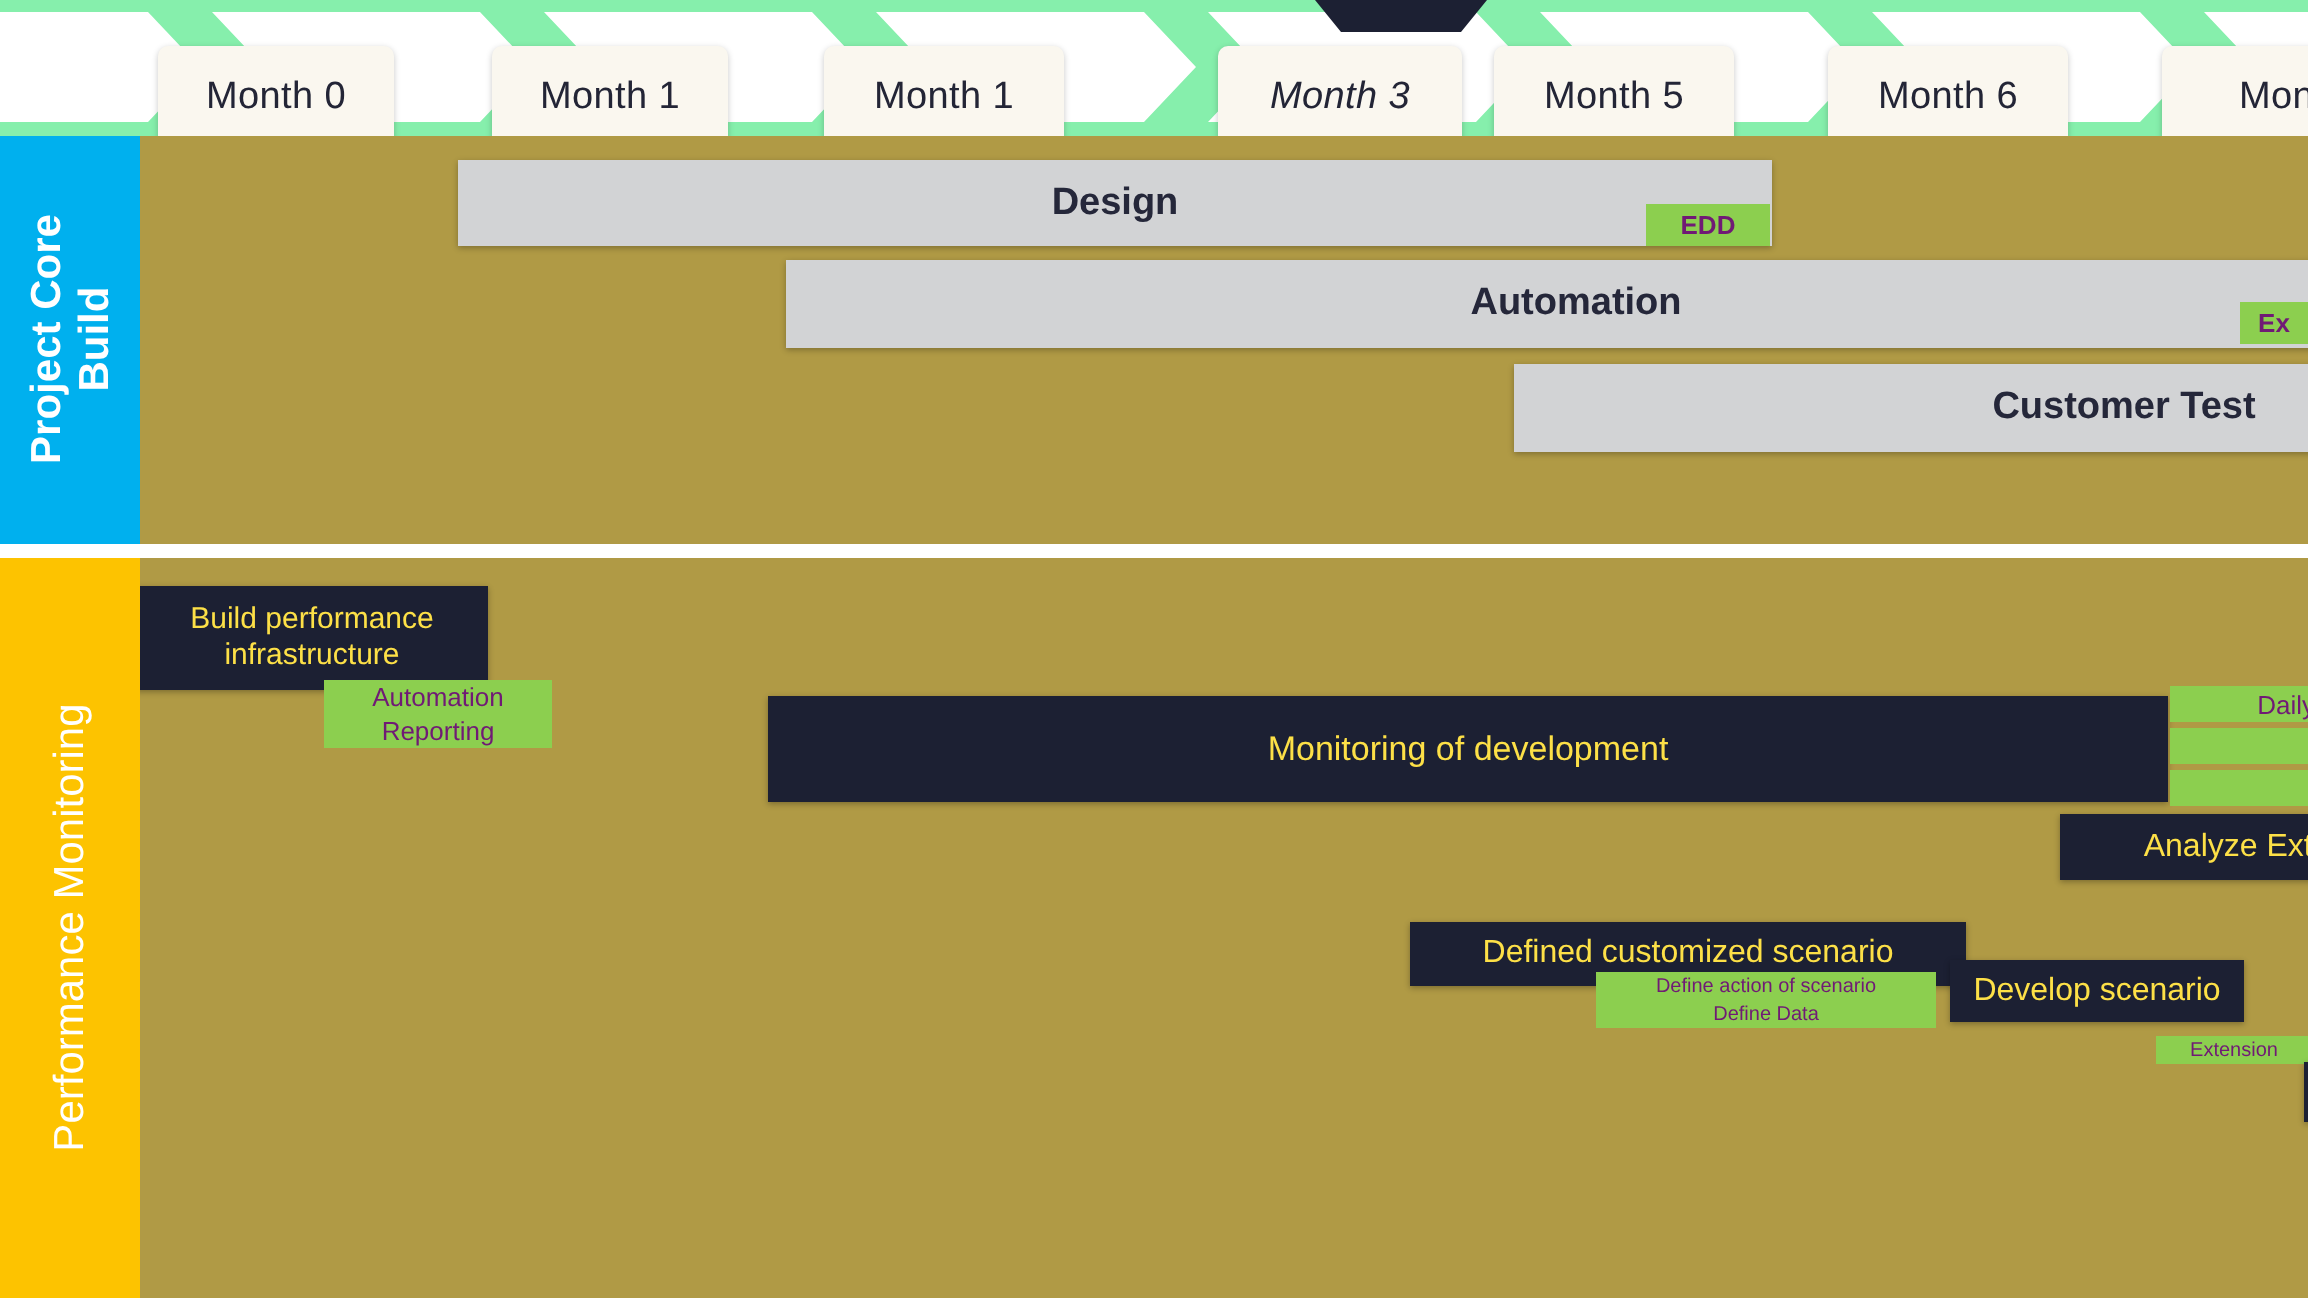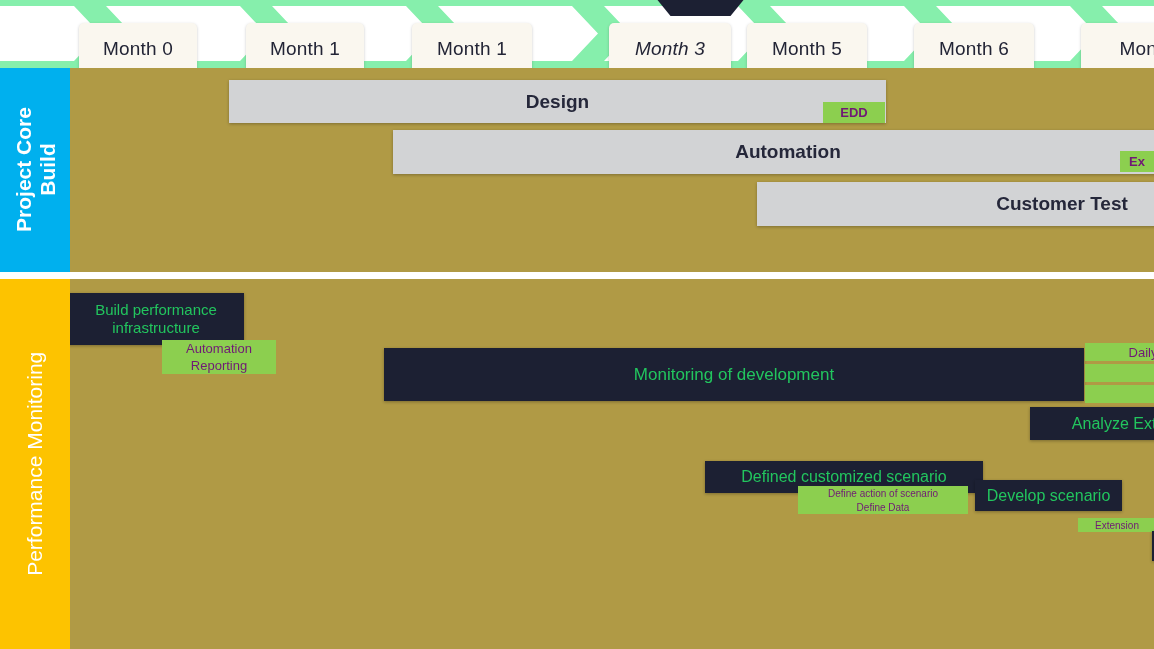--- a/index.html
+++ b/index.html
@@ -121,21 +121,21 @@
     box-sizing: border-box;
   }
   .bar-grey {
     background: #d2d3d5;
     color: #25273a;
     font-size: 19px;
     box-shadow: 0 1px 3px rgba(0,0,0,0.28);
   }
   .bar-dark {
     background: #1c2033;
-    color: #22c55e;
+    color: #fde047;
     font-size: 17px;
     box-shadow: 0 1px 3px rgba(0,0,0,0.3);
   }
   .bar-green {
     background: #8ccf4f;
     color: #701a75;
     font-size: 13px;
   }
   .bar-green.tiny { font-size: 10px; }
   .bar-multiline {

